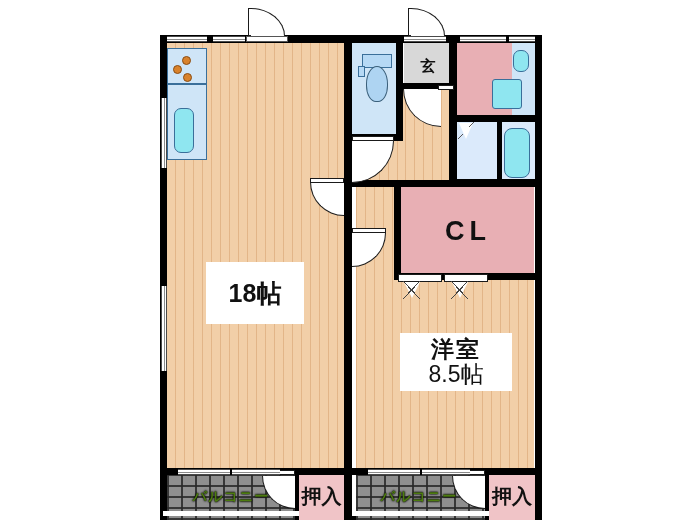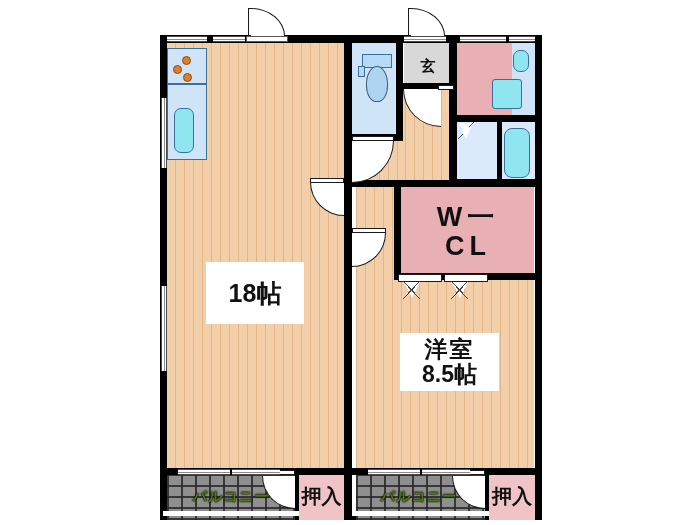--- a/index.html
+++ b/index.html
@@ -57,21 +57,21 @@
   
   .slide{background:#ffffff;border:1.4px solid #1a1a1a;}
 
   
   .lbl{position:absolute;display:flex;align-items:center;justify-content:center;
        color:#111;line-height:1.08;text-align:center;}
   .lbl-box{background:#ffffff;}
   .ldk{font-size:27px;letter-spacing:3px;font-weight:600;}
   .ldk2{font-size:25px;letter-spacing:0px;font-weight:600;}
   .you{font-size:23px;letter-spacing:2px;font-weight:600;}
-  .you2{font-size:23px;letter-spacing:0px;font-weight:700;}
+  .you2{font-size:23px;letter-spacing:0px;font-weight:400;}
   .wcl{font-size:27px;letter-spacing:5px;font-weight:700;}
   .gen{font-size:15px;font-weight:700;}
   .oshi{font-size:20px;font-weight:700;color:#111;letter-spacing:0px;}
   .balc-txt{font-size:14px;font-weight:700;color:#4d7c0f;letter-spacing:1px;
             text-shadow:0 0 2px #000,0 0 2px #000;}
 </style>
 </head>
 <body>
 
 <div id="plan">
@@ -227,27 +227,26 @@
 
   <div class="abs window h" style="left:178px;top:469px;width:52px;height:6px;"></div>
   <div class="abs window h" style="left:232px;top:469px;width:48px;height:6px;"></div>
   <div class="abs window h" style="left:368px;top:469px;width:52px;height:6px;"></div>
   <div class="abs window h" style="left:422px;top:469px;width:48px;height:6px;"></div>
 
   <div class="lbl lbl-box" style="left:206px;top:262px;width:98px;height:62px;flex-direction:column;">
     <span class="ldk2">18帖</span>
   </div>
 
-  <div class="lbl lbl-box" style="left:400px;top:333px;width:99px;height:58px;flex-direction:column;">
+  <div class="lbl lbl-box" style="left:400px;top:333px;width:112px;height:58px;flex-direction:column;">
     <span class="you">洋室</span>
     <span class="you2">8.5帖</span>
   </div>
 
   <div class="lbl" style="left:414px;top:199px;width:108px;height:66px;flex-direction:column;">
-    <span class="wcl">W一</span>
     <span class="wcl">CL</span>
   </div>
 
   <div class="lbl" style="left:408px;top:55px;width:40px;height:22px;">
     <span class="gen">玄</span>
   </div>
 
   <div class="lbl" style="left:172px;top:486px;width:118px;height:22px;">
     <span class="balc-txt">バルコニー</span>
   </div>

